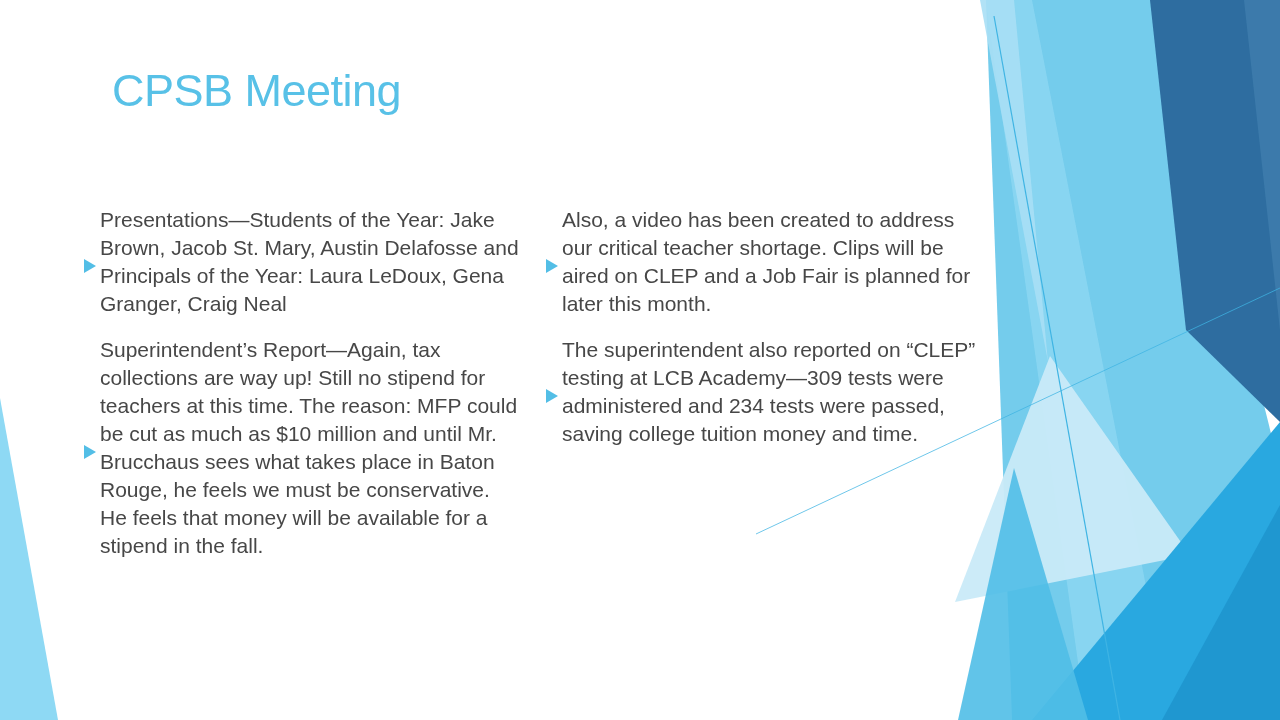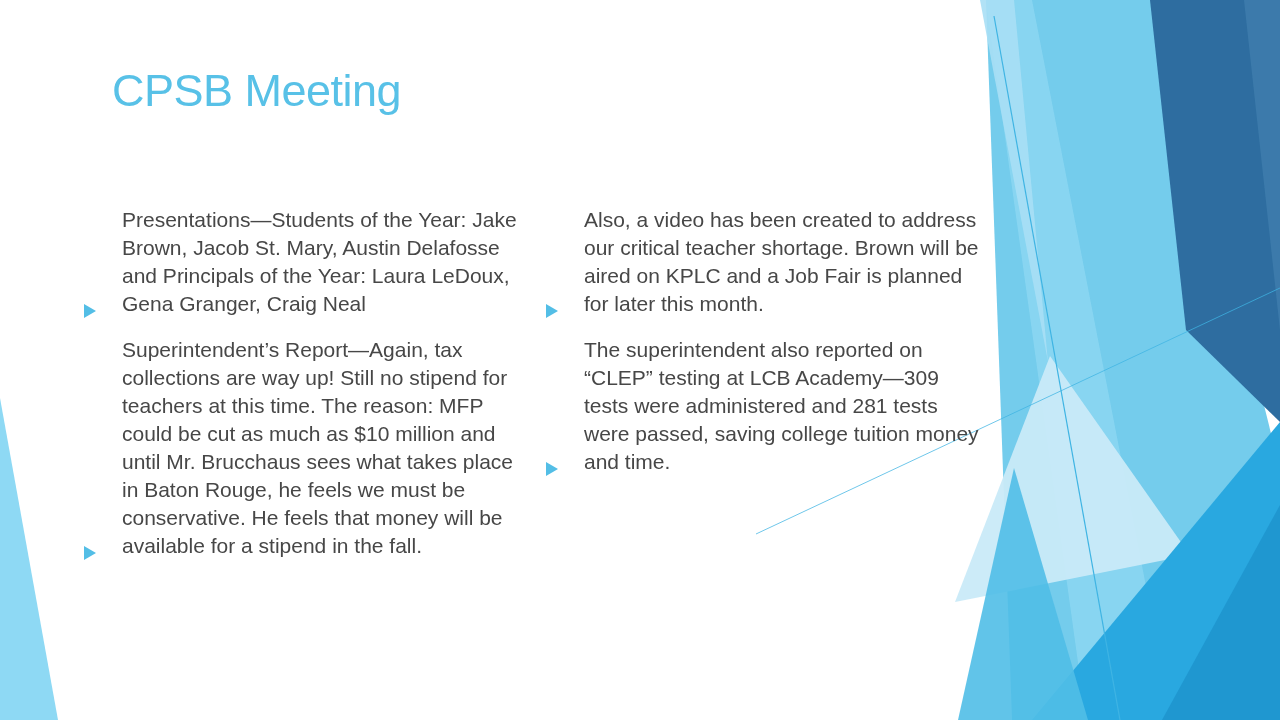--- a/index.html
+++ b/index.html
@@ -29,22 +29,22 @@
     position:absolute; top:206px; left:0; right:0;
   }
   .col {
     position:absolute; top:0;
     width:438px;
   }
   .col-left  { left:84px;  }
   .col-right { left:546px; }
   .bullet {
     display:flex;
-    align-items:flex-end;
-    gap:26px;
+    align-items:center;
+    gap:4px;
     margin-bottom:18px;
     color:#474747;
     font-size:21px;
     line-height:28px;
   }
   .bullet-marker {
     flex:0 0 auto;
     width:0; height:0;
     border-top:7px solid transparent;
     border-bottom:7px solid transparent;
@@ -90,22 +90,22 @@
       </div>
       <div class="bullet">
         <span class="bullet-marker"></span>
         <span class="bullet-text">Superintendent’s Report—Again, tax collections are way up! Still no stipend for teachers at this time. The reason: MFP could be cut as much as $10 million and until Mr. Brucchaus sees what takes place in Baton Rouge, he feels we must be conservative. He feels that money will be available for a stipend in the fall.</span>
       </div>
     </div>
 
     <div class="col col-right">
       <div class="bullet">
         <span class="bullet-marker"></span>
-        <span class="bullet-text">Also, a video has been created to address our critical teacher shortage. Brown will be aired on KPLC and a Job Fair is planned for later this month.</span>
+        <span class="bullet-text">Also, a video has been created to address our critical teacher shortage. Clips will be aired on CLEP and a Job Fair is planned for later this month.</span>
       </div>
       <div class="bullet">
         <span class="bullet-marker"></span>
-        <span class="bullet-text">The superintendent also reported on “CLEP” testing at LCB Academy—309 tests were administered and 281 tests were passed, saving college tuition money and time.</span>
+        <span class="bullet-text">The superintendent also reported on “CLEP” testing at LCB Academy—309 tests were administered and 234 tests were passed, saving college tuition money and time.</span>
       </div>
     </div>
 
   </div>
 </div>
 
 </body></html>

